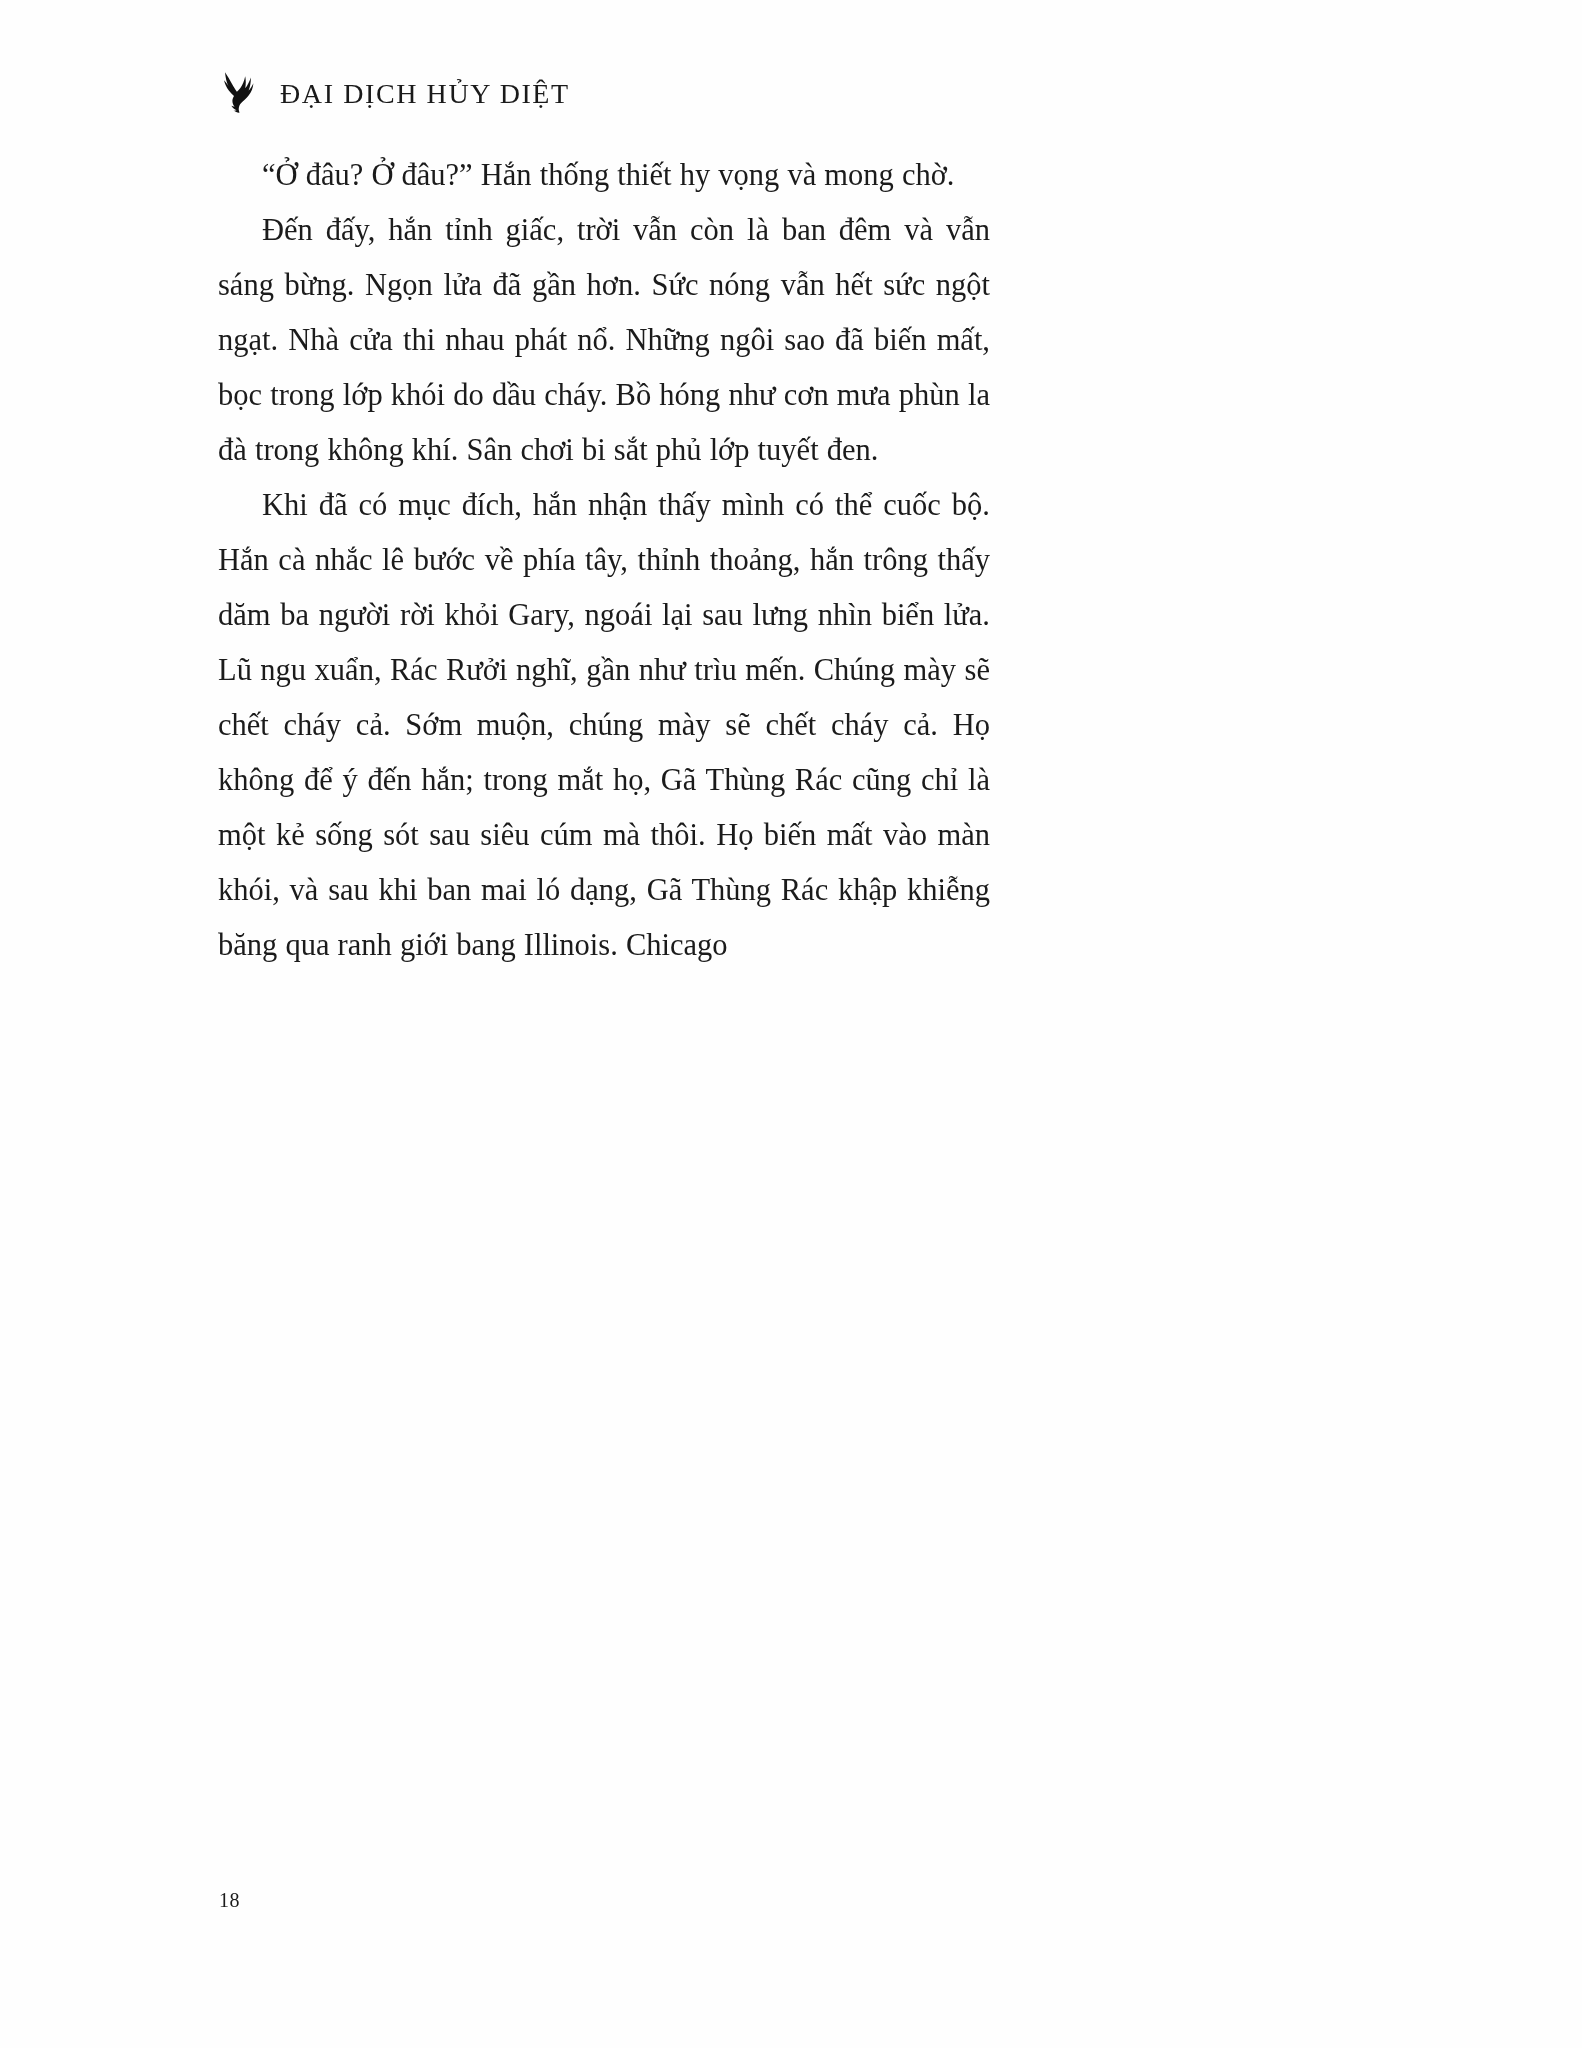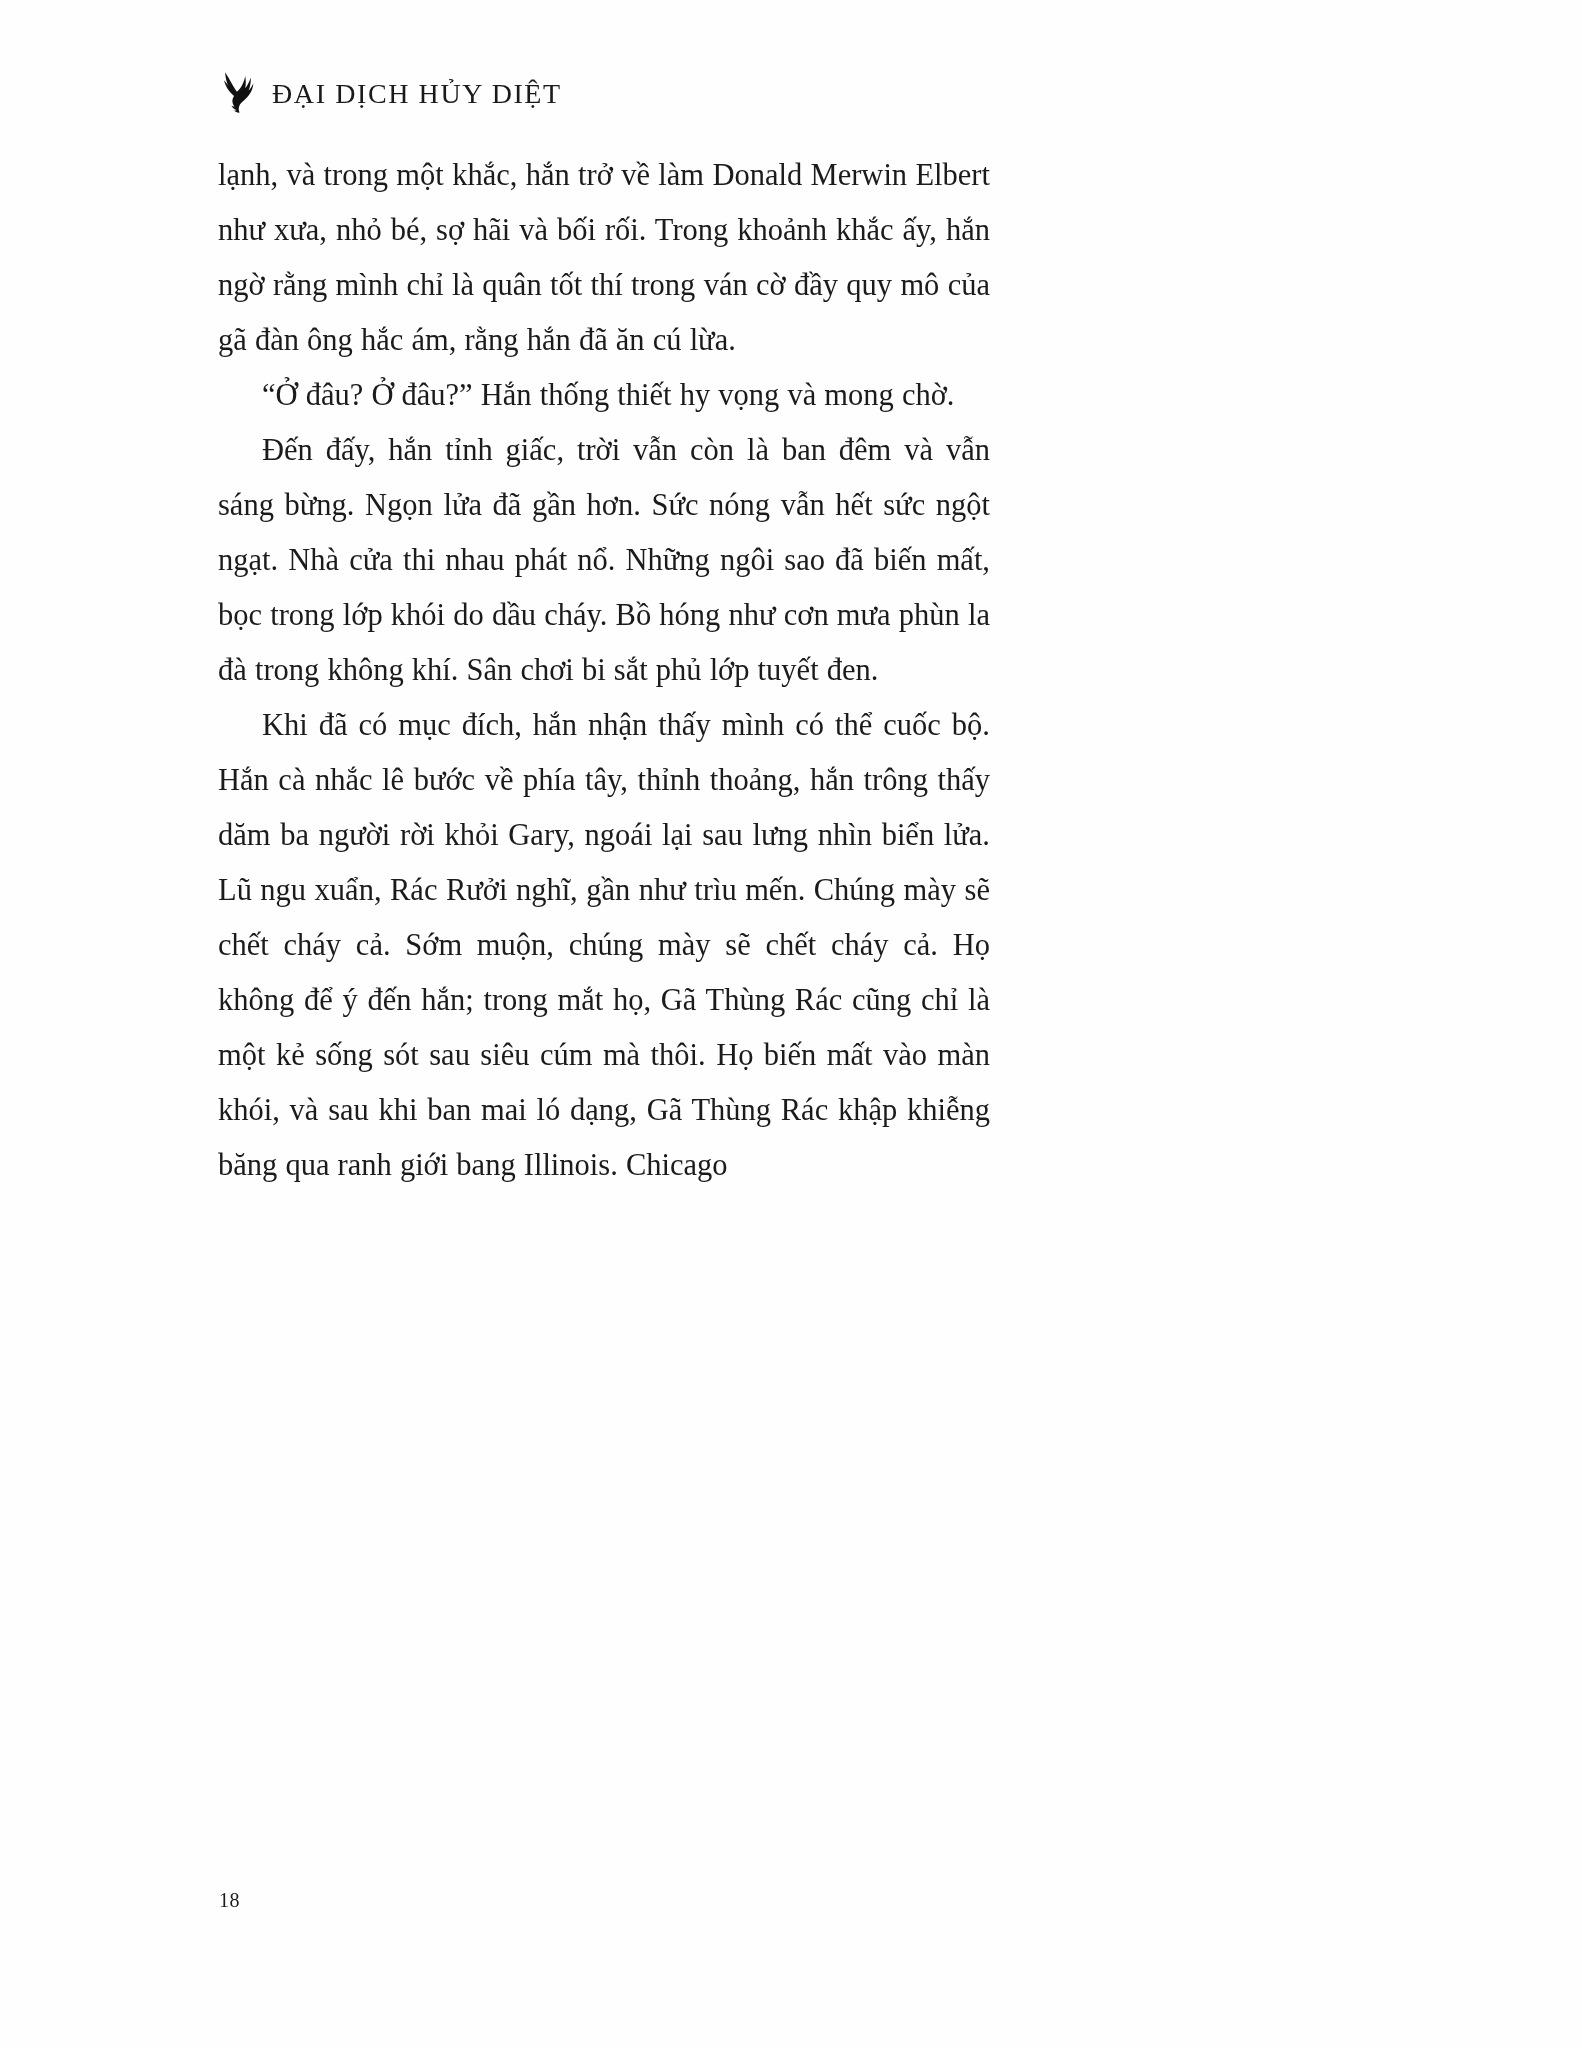--- a/index.html
+++ b/index.html
@@ -48,20 +48,21 @@
   }
 
   .running-head-title {
     font-family: "Liberation Serif", "DejaVu Serif", serif;
     font-size: 28px;
     letter-spacing: 1.6px;
     color: #1a1a1a;
     white-space: nowrap;
     line-height: 1;
     padding-top: 6px;
+    margin-left: 8px;
   }
 
   
   .textblock {
     position: absolute;
     left: 218px;
     top: 148px;
     width: 772px;
   }
 
@@ -125,21 +126,20 @@
           C26.2 12.0 24.6 15.9 22.4 18.9
           C21.3 20.4 20.1 21.7 18.9 22.7
           C17.3 20.6 15.6 18.0 13.9 14.8
           C11.9 11.1 9.6 7.1 7.0 3.2 Z"></path>
       </svg>
     </span>
     <span class="running-head-title">ĐẠI DỊCH HỦY DIỆT</span>
   </div>
 
   <div class="textblock">
-    <p class="para">lạnh, và trong một khắc, hắn trở về làm Donald Merwin Elbert như xưa, nhỏ bé, sợ hãi và bối rối. Trong khoảnh khắc ấy, hắn ngờ rằng mình chỉ là quân tốt thí trong ván cờ đầy quy mô của gã đàn ông hắc ám, rằng hắn đã ăn cú lừa.</p>
     <p class="para indent">“Ở đâu? Ở đâu?” Hắn thống thiết hy vọng và mong chờ.</p>
     <p class="para indent">Đến đấy, hắn tỉnh giấc, trời vẫn còn là ban đêm và vẫn sáng bừng. Ngọn lửa đã gần hơn. Sức nóng vẫn hết sức ngột ngạt. Nhà cửa thi nhau phát nổ. Những ngôi sao đã biến mất, bọc trong lớp khói do dầu cháy. Bồ hóng như cơn mưa phùn la đà trong không khí. Sân chơi bi sắt phủ lớp tuyết đen.</p>
     <p class="para indent">Khi đã có mục đích, hắn nhận thấy mình có thể cuốc bộ. Hắn cà nhắc lê bước về phía tây, thỉnh thoảng, hắn trông thấy dăm ba người rời khỏi Gary, ngoái lại sau lưng nhìn biển lửa. Lũ ngu xuẩn, Rác Rưởi nghĩ, gần như trìu mến. Chúng mày sẽ chết cháy cả. Sớm muộn, chúng mày sẽ chết cháy cả. Họ không để ý đến hắn; trong mắt họ, Gã Thùng Rác cũng chỉ là một kẻ sống sót sau siêu cúm mà thôi. Họ biến mất vào màn khói, và sau khi ban mai ló dạng, Gã Thùng Rác khập khiễng băng qua ranh giới bang Illinois. Chicago</p>
   </div>
 
   <div class="folio">18</div>
 
 </div>
 
 </body></html>

